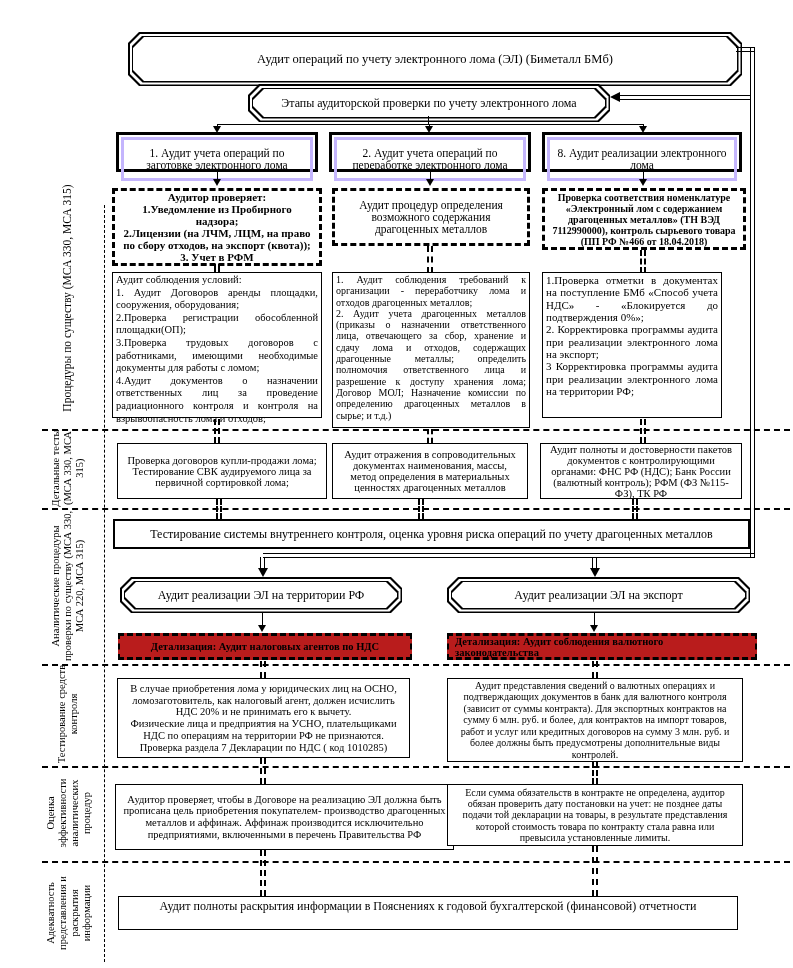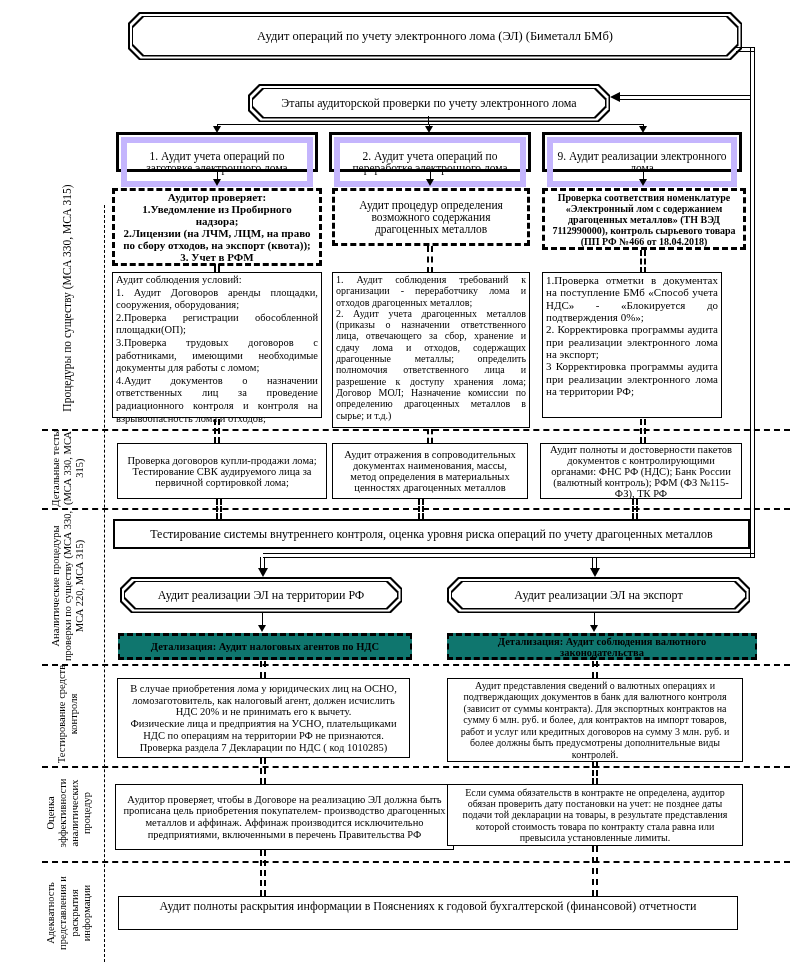--- a/index.html
+++ b/index.html
@@ -13,38 +13,38 @@
     clip-path: polygon(11px 0, calc(100% - 11px) 0, 100% 11px, 100% calc(100% - 11px),
                        calc(100% - 11px) 100%, 11px 100%, 0 calc(100% - 11px), 0 11px); }
   .o1 { inset:0; background:#000; }
   .o2 { inset:1.5px; background:#fff; }
   .o3 { inset:3.5px; background:#000; }
   .o4 { inset:5px; background:#fff; }
   .oct-text { position:absolute; inset:0; display:flex; align-items:center; justify-content:center;
     text-align:center; padding:0 16px; }
   
   .hdr { position:absolute; border:3px solid #000; background:#fff; padding:2px; box-sizing:border-box; }
-  .hdr-in { border:6px solid #c4b5fd; width:100%; height:100%; display:flex; align-items:center;
+  .hdr-in { border:3px solid #c4b5fd; width:100%; height:100%; display:flex; align-items:center;
     justify-content:center; text-align:center; padding:19px 4px; box-sizing:border-box; }
   
   .wbox { position:absolute; border:1px solid #000; background:#fff; padding:0; box-sizing:border-box; }
   .wbox-in { border:1px solid #000; width:100%; height:100%; display:flex; align-items:center;
     justify-content:center; text-align:center; box-sizing:border-box; }
   
   .sbox { position:absolute; border:1px solid #000; background:#fff; padding:1px 3px; box-sizing:border-box;
     text-align:justify; white-space:pre-line; }
   
   .cbox { position:absolute; border:1px solid #000; background:#fff; display:flex; align-items:center;
     justify-content:center; text-align:center; padding:2px 6px; box-sizing:border-box; }
   
   .dashbox { position:absolute; border:3px dashed #000; background:#fff; display:flex; align-items:center;
     justify-content:center; text-align:center; padding:2px 6px; box-sizing:border-box; }
   .dashbox2 { position:absolute; border-top:3px dashed #000; border-bottom:3px dashed #000;
-    border-left:2px dashed #000; border-right:2px dashed #000; background:#0f766e; display:flex;
-    align-items:center; justify-content:center; text-align:center; padding:1px 6px; box-sizing:border-box; }
+    border-left:2px dashed #000; border-right:2px dashed #000; background:#b91c1c; display:flex;
+    align-items:center; justify-content:center; padding:1px 6px; box-sizing:border-box; }
   .prelines { white-space:pre-line; }
   
   .vline { position:absolute; width:0; border-left:1px solid #000; }
   .hline { position:absolute; height:0; border-top:1px solid #000; }
   .dline-h { position:absolute; height:5px; border-top:1.5px solid #000; border-bottom:1.5px solid #000; box-sizing:border-box; }
   .dline-v { position:absolute; width:5px; border-left:1.5px solid #000; border-right:1.5px solid #000; box-sizing:border-box; }
   .dconn { position:absolute; width:6px; border-left:2px dashed #000; border-right:2px dashed #000; box-sizing:border-box; }
   .hsep { position:absolute; height:0; border-top:2px dashed #000; }
   .vdash { position:absolute; width:0; border-left:1.5px dashed #000; }
   .arr-d { position:absolute; width:0; height:0; border-left:4px solid transparent;
@@ -58,21 +58,21 @@
     text-align:center; transform:rotate(-90deg); line-height:1.15; }
   .f125 { font-size:12.5px; } .f12 { font-size:12px; } .f115 { font-size:11.5px; }
   .f11 { font-size:11px; } .f105 { font-size:10.5px; } .f10 { font-size:10px; }
   .bold { font-weight:bold; } .semi { font-weight:600; }
 </style>
 </head>
 <body>
 
 <div id="stage">
 
-  <div class="oct" style="left:128px;top:12px;width:614px;height:48px">
+  <div class="oct" style="left:128px;top:32px;width:614px;height:54px">
     <div class="oct-bg o1"></div>
     <div class="oct-bg o2"></div>
     <div class="oct-bg o3"></div>
     <div class="oct-bg o4"></div>
     <div class="oct-text f125">Аудит операций по учету электронного лома (ЭЛ) (Биметалл БМб)</div>
   </div>
 
   <div class="dline-h" style="left:736px;top:47px;width:19px"></div>
   <div class="dline-v" style="left:750px;top:47px;height:511px"></div>
 
@@ -95,21 +95,21 @@
   <div class="arr-d" style="left:425px;top:126px"></div>
   <div class="arr-d" style="left:639px;top:126px"></div>
 
   <div class="hdr" style="left:116px;top:132px;width:202px;height:40px">
     <div class="hdr-in f115">1. Аудит учета операций по заготовке электронного лома</div>
   </div>
   <div class="hdr" style="left:329px;top:132px;width:202px;height:40px">
     <div class="hdr-in f115">2. Аудит учета операций по переработке электронного лома</div>
   </div>
   <div class="hdr" style="left:542px;top:132px;width:200px;height:40px">
-    <div class="hdr-in f115">9. Аудит реализации электронного лома</div>
+    <div class="hdr-in f115">8. Аудит реализации электронного лома</div>
   </div>
 
   <div class="vline" style="left:217px;top:172px;height:9px"></div>
   <div class="arr-d" style="left:213px;top:179px"></div>
   <div class="vline" style="left:430px;top:172px;height:9px"></div>
   <div class="arr-d" style="left:426px;top:179px"></div>
   <div class="vline" style="left:643px;top:172px;height:9px"></div>
   <div class="arr-d" style="left:639px;top:179px"></div>
 
   <div class="dashbox" style="left:112px;top:188px;width:210px;height:78px">

